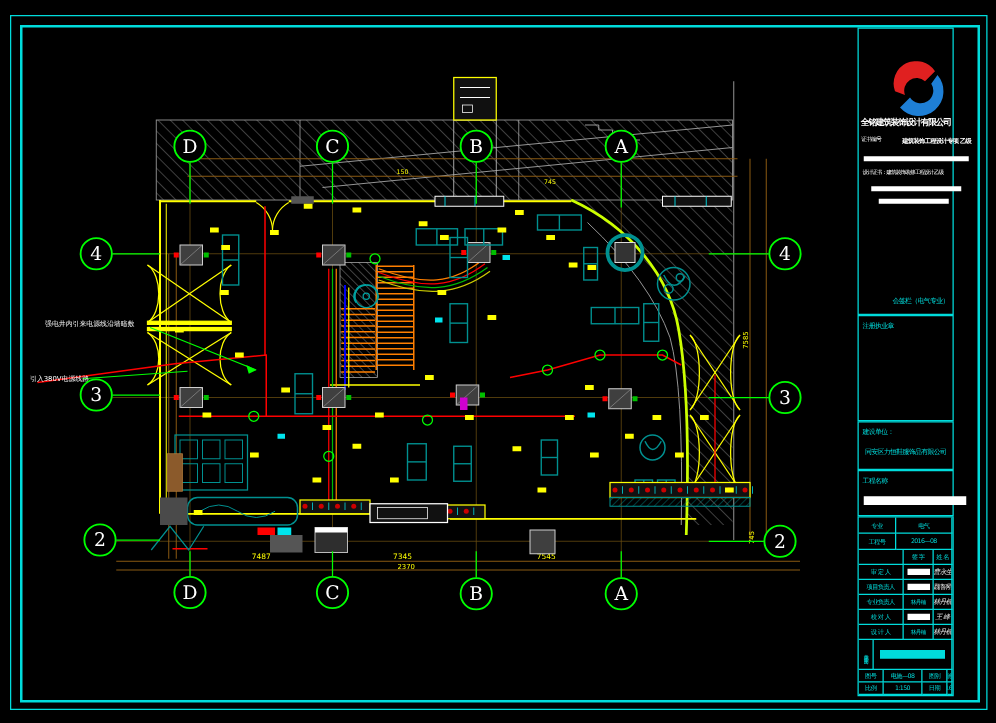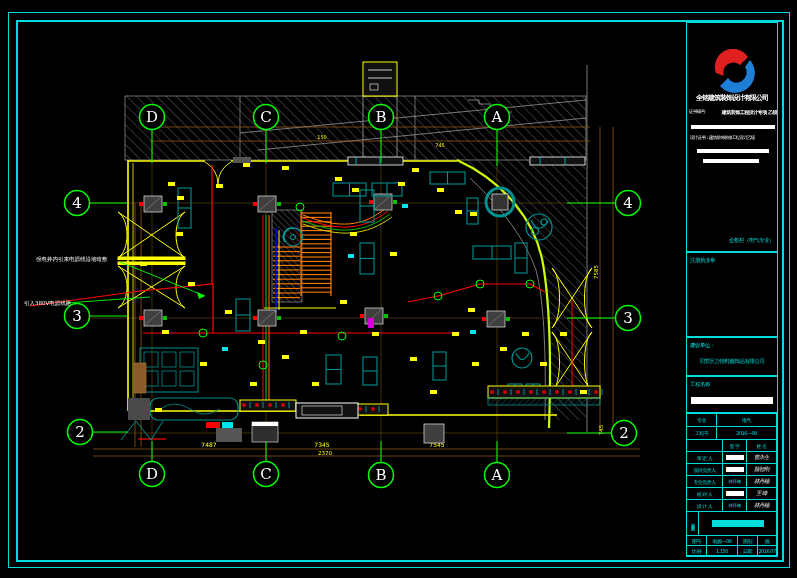--- a/index.html
+++ b/index.html
@@ -5,21 +5,21 @@
   html,body{margin:0;padding:0;background:#000;}
   #sheet{position:relative;width:797px;height:578px;background:#000;overflow:hidden;
          font-family:"DejaVu Sans",sans-serif;}
   .frame-outer{position:absolute;left:8px;top:12px;width:780px;height:554px;
     border:1px solid #00dcdc;}
   .frame-inner{position:absolute;left:16px;top:20px;width:764px;height:538px;
     border:2px solid #00dcdc;}
   #dwg{position:absolute;left:16px;top:20px;}
   
   .tb{position:absolute;left:684px;top:22px;width:96px;height:535px;color:#00dcdc;}
-  .tb-sec{position:absolute;left:2px;width:92px;border:1px solid #00dcdc;box-sizing:border-box;}
+  .tb-sec{position:absolute;left:2px;width:77px;border:1px solid #00dcdc;box-sizing:border-box;}
   .tb-s1{top:0;height:230px;}
   .tb-s2{top:230px;height:85px;}
   .tb-s3{top:315px;height:39px;}
   .tb-s4{top:354px;height:37px;}
   .tb-s5{top:391px;height:144px;}
   .tb-logo{position:absolute;left:24px;top:26px;}
   .tb-company{position:absolute;left:0;top:70px;width:100%;text-align:center;color:#fff;
     font-weight:bold;font-size:7px;letter-spacing:-1px;white-space:nowrap;}
   .tb-certrow{position:absolute;left:2px;top:86px;width:88px;color:#fff;font-size:4.5px;
     display:flex;justify-content:space-between;white-space:nowrap;letter-spacing:-0.5px;}

